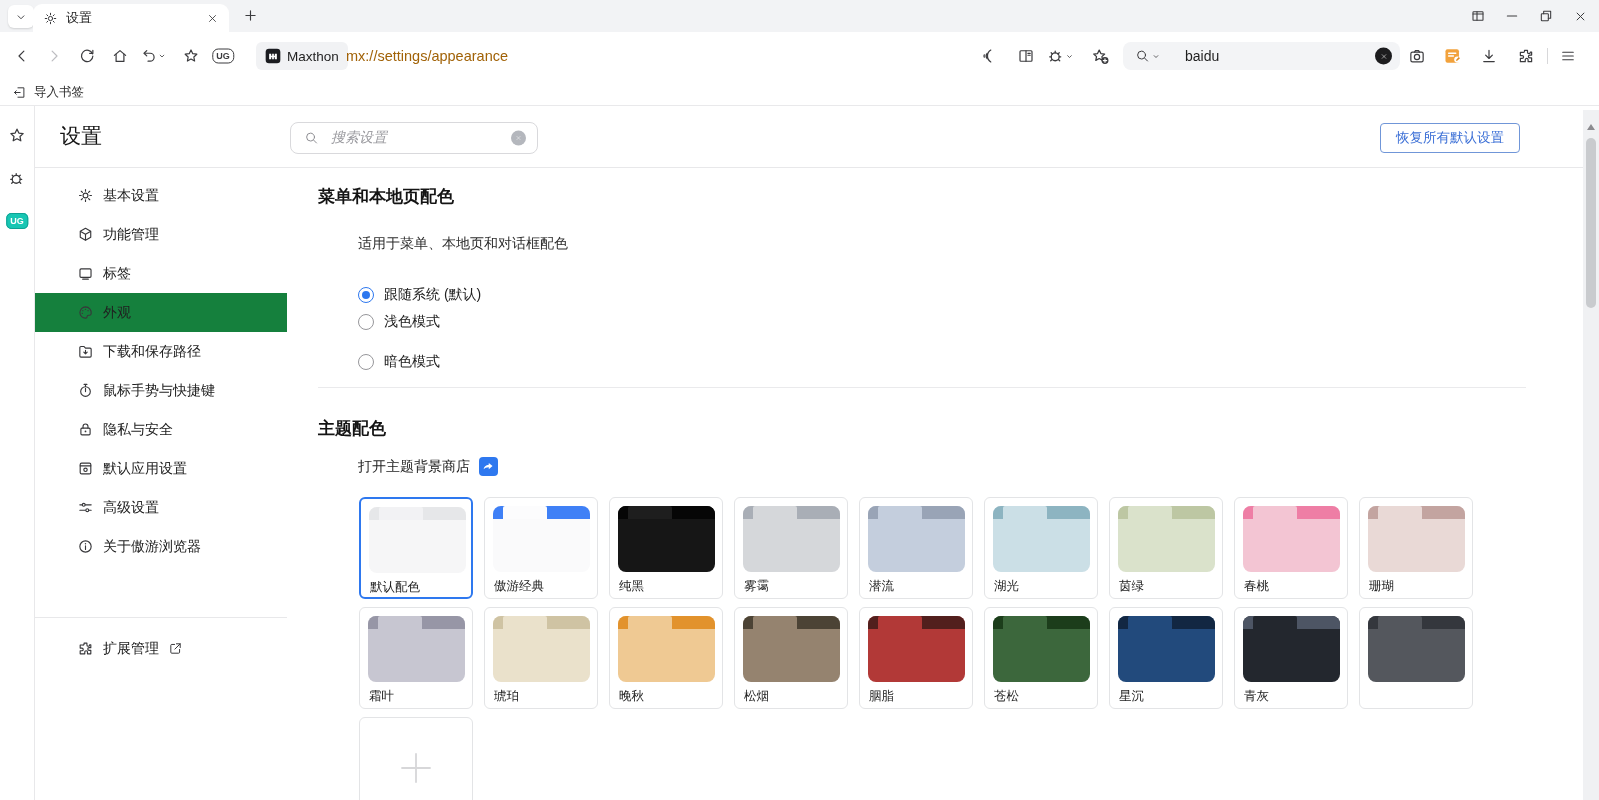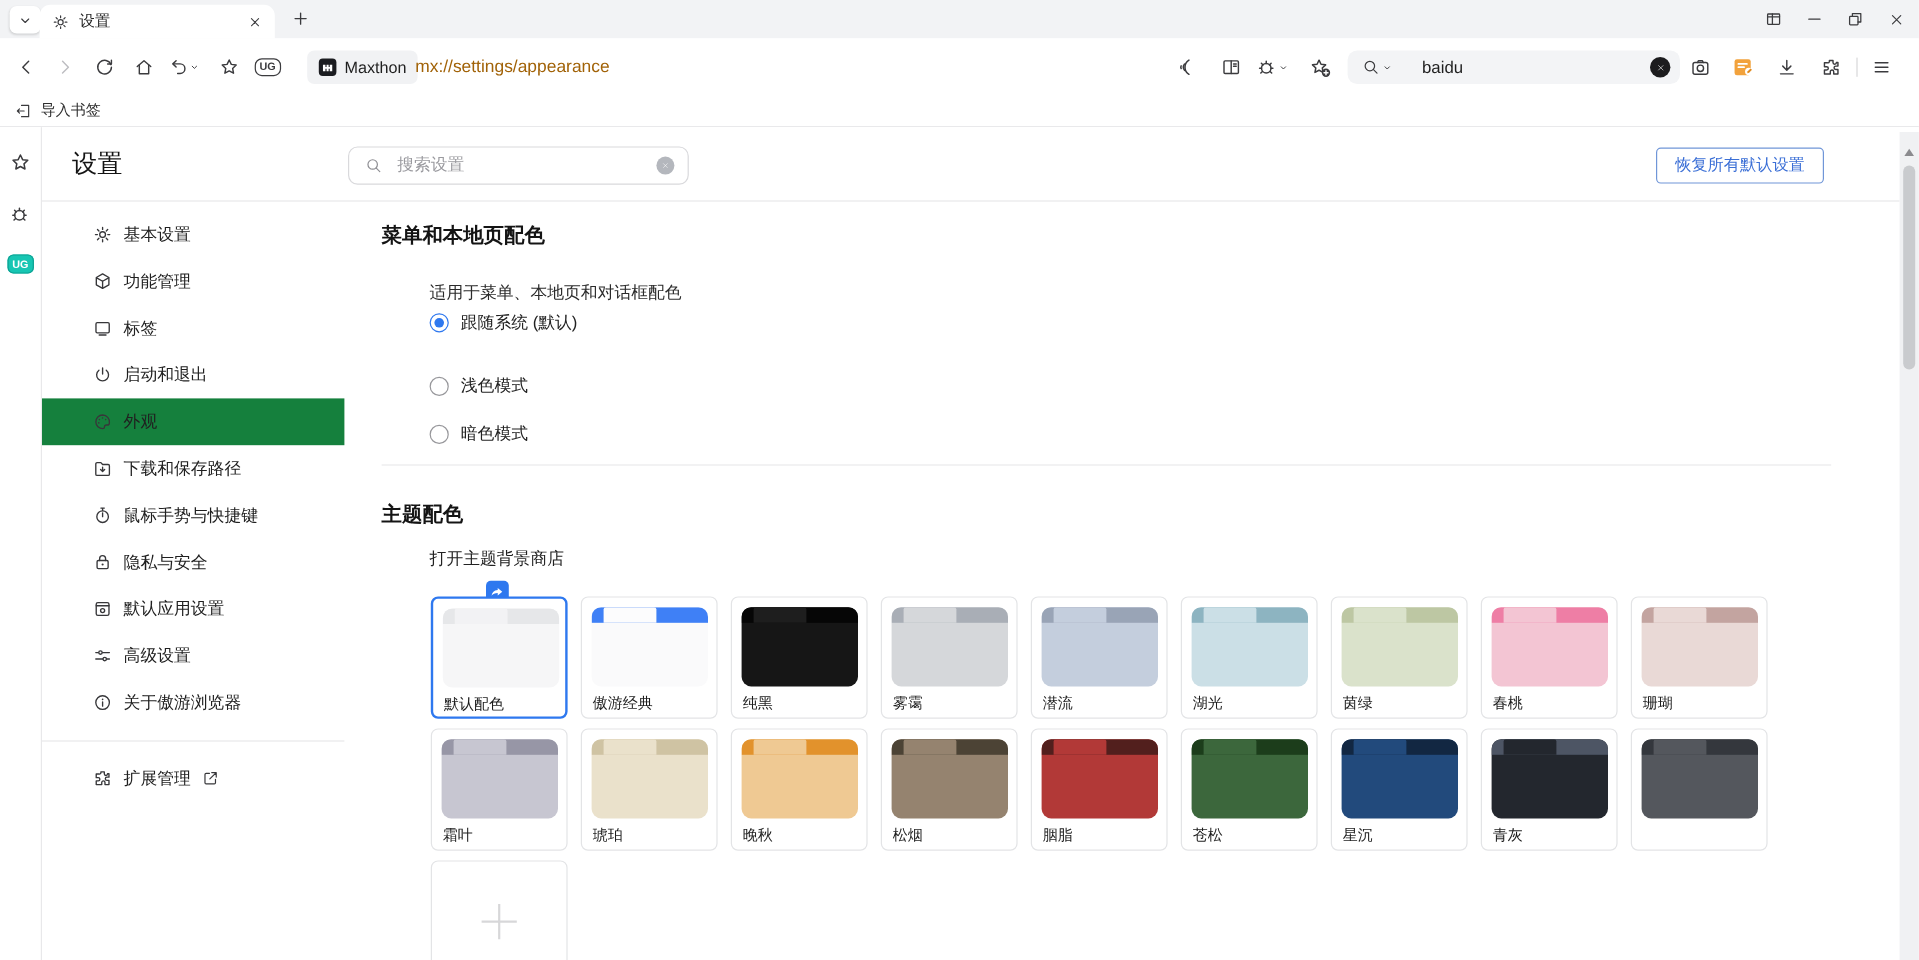--- a/index.html
+++ b/index.html
@@ -54,38 +54,38 @@
   .sb-item { height:39px; display:flex; align-items:center; padding-left:42px; gap:9px; font-size:14px; color:#202020; cursor:default; }
   .sb-item.sel { background:#15803d; }
   .sb-item .ic { color:#37373a; display:flex; }
   .sb-div { position:absolute; left:0; top:511px; width:252px; border-top:1px solid #e8e8ea; }
   .sb-ext { position:absolute; left:0; top:523px; width:252px; height:39px; display:flex; align-items:center; padding-left:42px; gap:9px; font-size:14px; color:#202020; }
   .sb-ext .ic { color:#37373a; display:flex; }
 
   .hdr-div { position:absolute; left:35px; top:61px; right:16px; border-top:1px solid #e8e8ea; }
 
   .content { position:absolute; left:287px; top:0; right:16px; bottom:0; }
-  .set-search { position:absolute; left:3px; top:16px; width:284px; height:32px; border:1px solid #d9d9dc; border-radius:8px; background:#fff; }
+  .set-search { position:absolute; left:3px; top:16px; width:248px; height:32px; border:1px solid #d9d9dc; border-radius:8px; background:#fff;font-style:italic; }
   .set-search .q { position:absolute; left:13px; top:50%; transform:translateY(-50%); color:#8d8d92; }
   .set-search .ph { position:absolute; left:40px; top:50%; transform:translateY(-50%); font-size:14px; color:#9a9a9f; }
   .clear-gray { position:absolute; right:11px; top:50%; transform:translateY(-50%); width:15px; height:15px;
     border-radius:50%; background:#b4b7bd; display:flex; align-items:center; justify-content:center; color:#fff; }
   .reset-btn { position:absolute; left:1093px; top:17px; height:30px; padding:0 15px; border:1px solid #7096d8;
     border-radius:4px; background:#fff; color:#3b6fd6; font-size:13.5px; display:flex; align-items:center; }
 
   .sec-title { position:absolute; left:31px; font-size:17px; font-weight:700; color:#141414; }
   .sec-desc { position:absolute; left:71px; top:129px; font-size:14px; color:#2b2b2b;font-family:Liberation Mono, monospace; }
   .radio-row { position:absolute; left:71px; height:22px; display:flex; align-items:center; gap:10px; }
   .radio { width:16px; height:16px; border-radius:50%; border:1.6px solid #97979b; background:#fff; position:relative; }
   .radio.on { border-color:#2e78ef; }
   .radio.on::after { content:""; position:absolute; left:50%; top:50%; transform:translate(-50%,-50%);
     width:8px; height:8px; border-radius:50%; background:#2e78ef; }
   .radio-lbl { font-size:14px; color:#222; }
   .sec-div { position:absolute; left:31px; top:281px; width:1208px; border-top:1px solid #eaeaec; }
-  .store-row { position:absolute; left:71px; top:351px; display:flex; align-items:center; gap:9px;flex-direction:column; }
+  .store-row { position:absolute; left:71px; top:351px; display:flex; align-items:center; gap:9px; }
   .store-lbl { font-size:14px; color:#222; }
   .store-ic { width:19px; height:19px; background:#2e78ef; border-radius:4px; display:flex; align-items:center; justify-content:center; }
 
   .theme-grid { position:absolute; left:72px; top:391px; display:grid;
     grid-template-columns:repeat(9,114px); column-gap:11px; row-gap:8px; }
   .theme-card { width:114px; height:102px; border:1px solid #e3e4e6; border-radius:6px; background:#fff; position:relative; }
   .theme-card.sel { border:2px solid #2e78ef; }
   .swatch { position:absolute; left:8px; top:8px; width:97px; height:66px; border-radius:8px; overflow:hidden; }
   .sw-head { position:absolute; left:0; top:0; right:0; height:13px; }
   .sw-tab { position:absolute; left:10px; top:0; width:44px; height:13px; border-radius:2px 2px 0 0; }
@@ -386,29 +386,20 @@
           </div>
           <div class="sb-item">
             <span class="ic">
               <svg viewBox="0 0 24 24" fill="none" stroke="currentColor" stroke-width="1.6" stroke-linecap="round" stroke-linejoin="round" width="17" height="17">
                 <rect x="4.2" y="5.5" width="15.6" height="12" rx="1.5"></rect>
                 <path d="M8 20h8"></path>
               </svg>
             </span>
             <span>标签</span>
           </div>
-          <div class="sb-item">
-            <span class="ic">
-              <svg viewBox="0 0 24 24" fill="none" stroke="currentColor" stroke-width="1.6" stroke-linecap="round" stroke-linejoin="round" width="17" height="17">
-                <path d="M12 3.8v7"></path>
-                <path d="M7.7 6.4a7 7 0 1 0 8.6 0"></path>
-              </svg>
-            </span>
-            <span>启动和退出</span>
-          </div>
           <div class="sb-item sel">
             <span class="ic">
               <svg viewBox="0 0 24 24" fill="none" stroke="currentColor" stroke-width="1.6" stroke-linecap="round" stroke-linejoin="round" width="17" height="17">
                 <path d="M12 4a8 8 0 1 0 .2 16c1.4 0 2-.9 2-2 0-1.3 1-2.2 2.3-2.2h1A2.5 2.5 0 0 0 20 13.3 8.2 8.2 0 0 0 12 4z"></path>
                 <circle cx="8.2" cy="9.4" r=".95" fill="currentColor" stroke="none"></circle>
                 <circle cx="11.9" cy="7.5" r=".95" fill="currentColor" stroke="none"></circle>
                 <circle cx="15.6" cy="9.4" r=".95" fill="currentColor" stroke="none"></circle>
                 <circle cx="7.5" cy="13.3" r=".95" fill="currentColor" stroke="none"></circle>
               </svg>
             </span>
@@ -507,21 +498,21 @@
                 <path d="M6.5 6.5l11 11M17.5 6.5l-11 11"></path>
               </svg>
             </span>
           </span>
       </div>
       <button class="reset-btn">恢复所有默认设置</button>
 
       <div class="sec-title" style="top:79px">菜单和本地页配色</div>
       <div class="sec-desc">适用于菜单、本地页和对话框配色</div>
       <div id="radio-group">
-          <div class="radio-row" style="top: 152px;">
+          <div class="radio-row" style="top: 178px;">
             <span class="radio on"></span>
             <span class="radio-lbl">跟随系统 (默认)</span>
           </div>
           <div class="radio-row" style="top: 205px;">
             <span class="radio"></span>
             <span class="radio-lbl">浅色模式</span>
           </div>
           <div class="radio-row" style="top: 245px;">
             <span class="radio"></span>
             <span class="radio-lbl">暗色模式</span>

